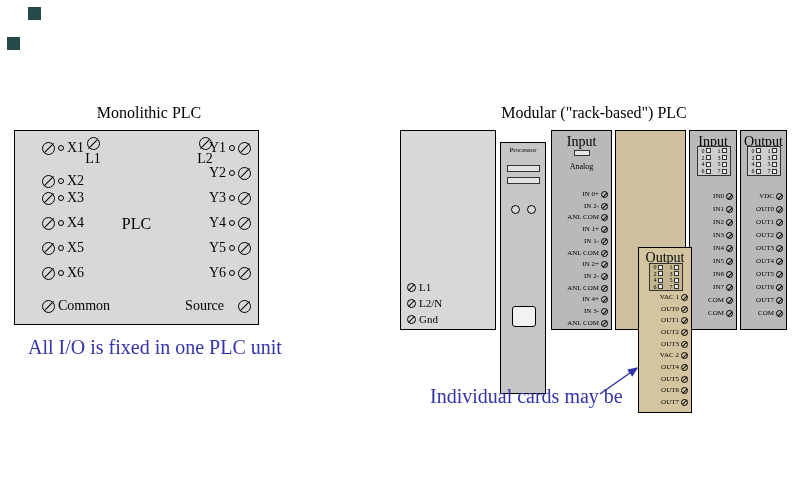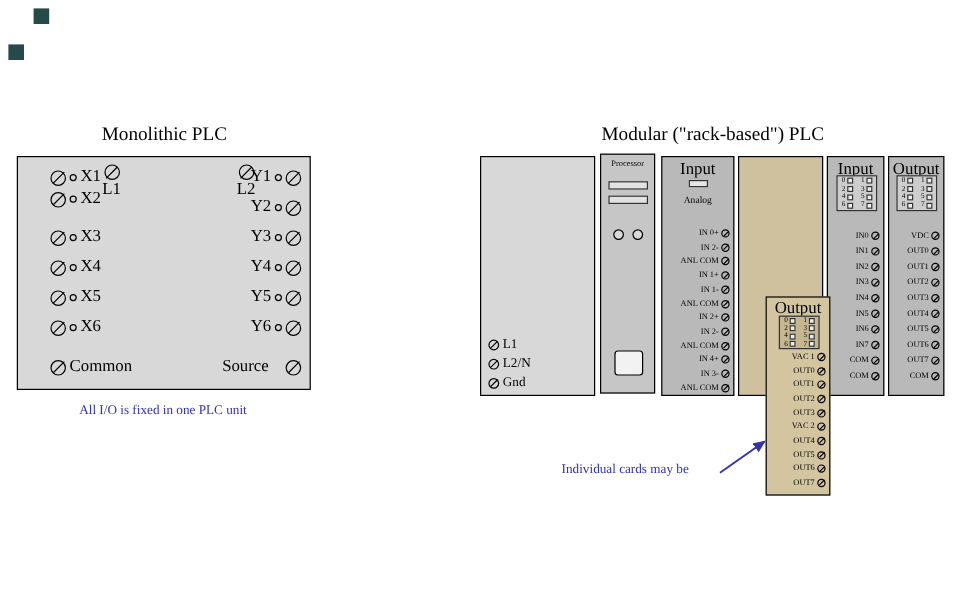--- a/index.html
+++ b/index.html
@@ -7,21 +7,21 @@
   body { width:800px; height:500px; position:relative; overflow:hidden;
          font-family:"Liberation Serif", serif; color:#000; }
   .abs { position:absolute; }
 
   
   .sq { position:absolute; width:13px; height:13px; background:#254a4a; }
   .sq1 { left:28px; top:7px; }
   .sq2 { left:7px; top:37px; }
 
   .title { position:absolute; font-size:16px; text-align:center; }
-  .cap { position:absolute; font-size:11px; color:#3333aa; white-space:nowrap;margin-left:38px; }
+  .cap { position:absolute; font-size:20px; color:#3333aa; white-space:nowrap; }
 
   
   .screw { position:relative; display:inline-block; border:1px solid #000; border-radius:50%; flex:none; }
   .screw::after { content:""; position:absolute; left:50%; top:50%; width:118%; height:1px;
                   background:#000; transform:translate(-50%,-50%) rotate(-45deg); }
   .s13 { width:13px; height:13px; }
   .s9  { width:9px;  height:9px;  }
   .s7  { width:7px;  height:7px;  }
   .dot { display:inline-block; width:6px; height:6px; border:1px solid #000; border-radius:50%; flex:none; }
 
@@ -60,39 +60,39 @@
   .ln { font-style:normal; font-size:6px; line-height:1; }
   .ls { display:inline-block; width:5px; height:5px; background:#ececec; border:1px solid #333; }
 </style>
 </head>
 <body>
 
 <div class="sq sq1"></div>
 <div class="sq sq2"></div>
 
 <section>
-  <div class="title" style="left:14px; top:104px; width:246px">Monolithic PLC</div>
+  <div class="title" style="left:26px; top:104px; width:246px">Monolithic PLC</div>
 
   <div class="abs mono-box">
 
     <div class="topterm" style="left:60px">
       <span class="screw s13"></span>
       <span>L1</span>
     </div>
     <div class="topterm" style="left:172px">
       <span class="screw s13"></span>
       <span>L2</span>
     </div>
 
     <div class="mrow lrow" style="top:10px">
       <span class="screw s13"></span>
         <span class="dot"></span>
         <span>X1</span>
     </div>
-    <div class="mrow lrow" style="top:28px">
+    <div class="mrow lrow" style="top:43px">
       <span class="screw s13"></span>
         <span class="dot"></span>
         <span>X2</span>
     </div>
     <div class="mrow lrow" style="top:60px">
       <span class="screw s13"></span>
         <span class="dot"></span>
         <span>X3</span>
     </div>
     <div class="mrow lrow" style="top:85px">
@@ -144,20 +144,21 @@
       <span>Y6</span>
         <span class="dot"></span>
         <span class="screw s13"></span>
     </div>
     <div class="mrow rrow" style="top:168px">
       <span>Source</span>
         <span style="width:8px"></span>
         <span class="screw s13"></span>
     </div>
 
+    <div class="plc">PLC</div>
 
   </div>
 
   <div class="cap" style="left:28px; top:336px">All I/O is fixed in one PLC unit</div>
 </section>
 
 <section>
   <div class="title" style="left:400px; top:104px; width:388px">Modular ("rack-based") PLC</div>
 
   <div class="module" style="left:400px; top:130px; width:96px; height:200px; background:#d8d8d8">
@@ -168,21 +169,21 @@
     <div class="prow" style="top:166px">
       <span class="screw s9"></span>
         <span>L2/N</span>
     </div>
     <div class="prow" style="top:182px">
       <span class="screw s9"></span>
         <span>Gnd</span>
     </div>
   </div>
 
-  <div class="module" style="left:500px; top:128px; width:46px; height:200px; background:#c6c6c6">
+  <div class="module" style="left:500px; top:142px; width:46px; height:252px; background:#c6c6c6">
     <div class="modlabel sm7">Processor</div>
     <div class="pslot" style="top:22px"></div>
     <div class="pslot" style="top:34px"></div>
     <div class="pcircs">
       <span class="pcirc"></span>
       <span class="pcirc"></span>
     </div>
     <div class="pport"></div>
   </div>
 

